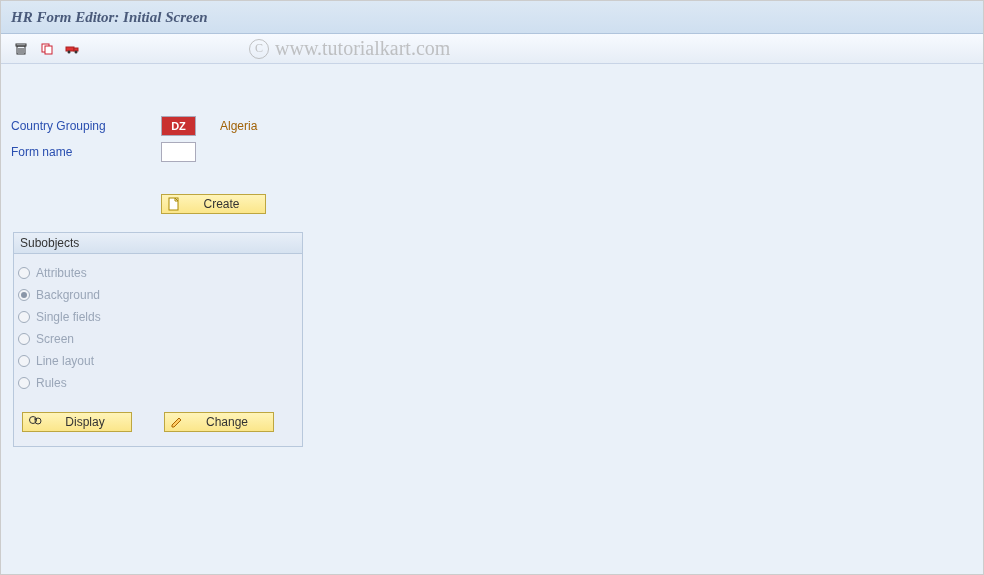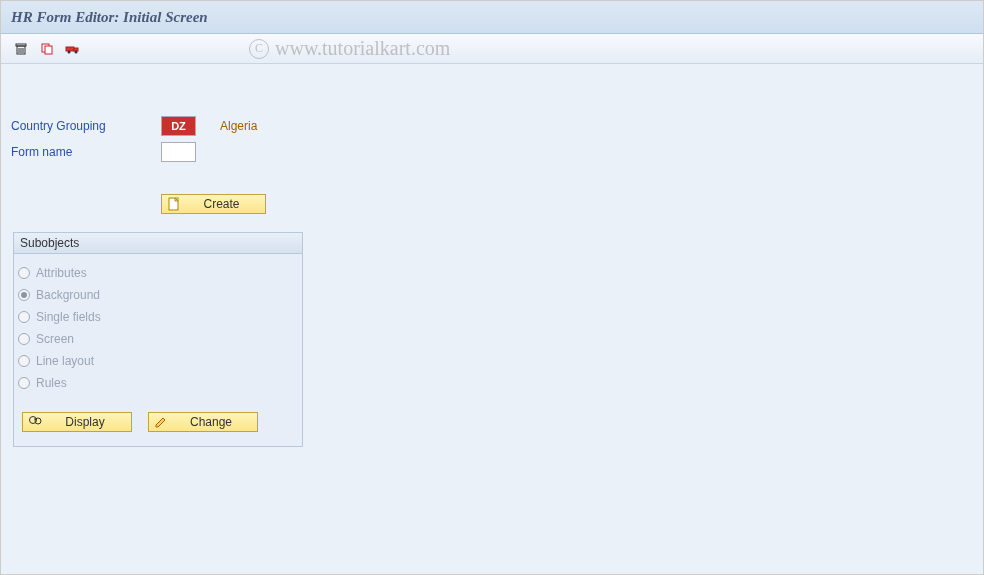--- a/index.html
+++ b/index.html
@@ -153,21 +153,21 @@
     }
     .radio-circle.selected::after {
       content: '';
       width: 6px;
       height: 6px;
       background: #8a96a8;
       border-radius: 50%;
     }
     .groupbox-buttons {
       display: flex;
-      gap: 16px;
+      gap: 32px;
       padding: 10px 8px 14px 8px;
     }
     .sap-button.small {
       min-width: 110px;
     }
     .watermark {
       position: absolute;
       top: 36px;
       left: 248px;
       font-family: "Times New Roman", serif;

